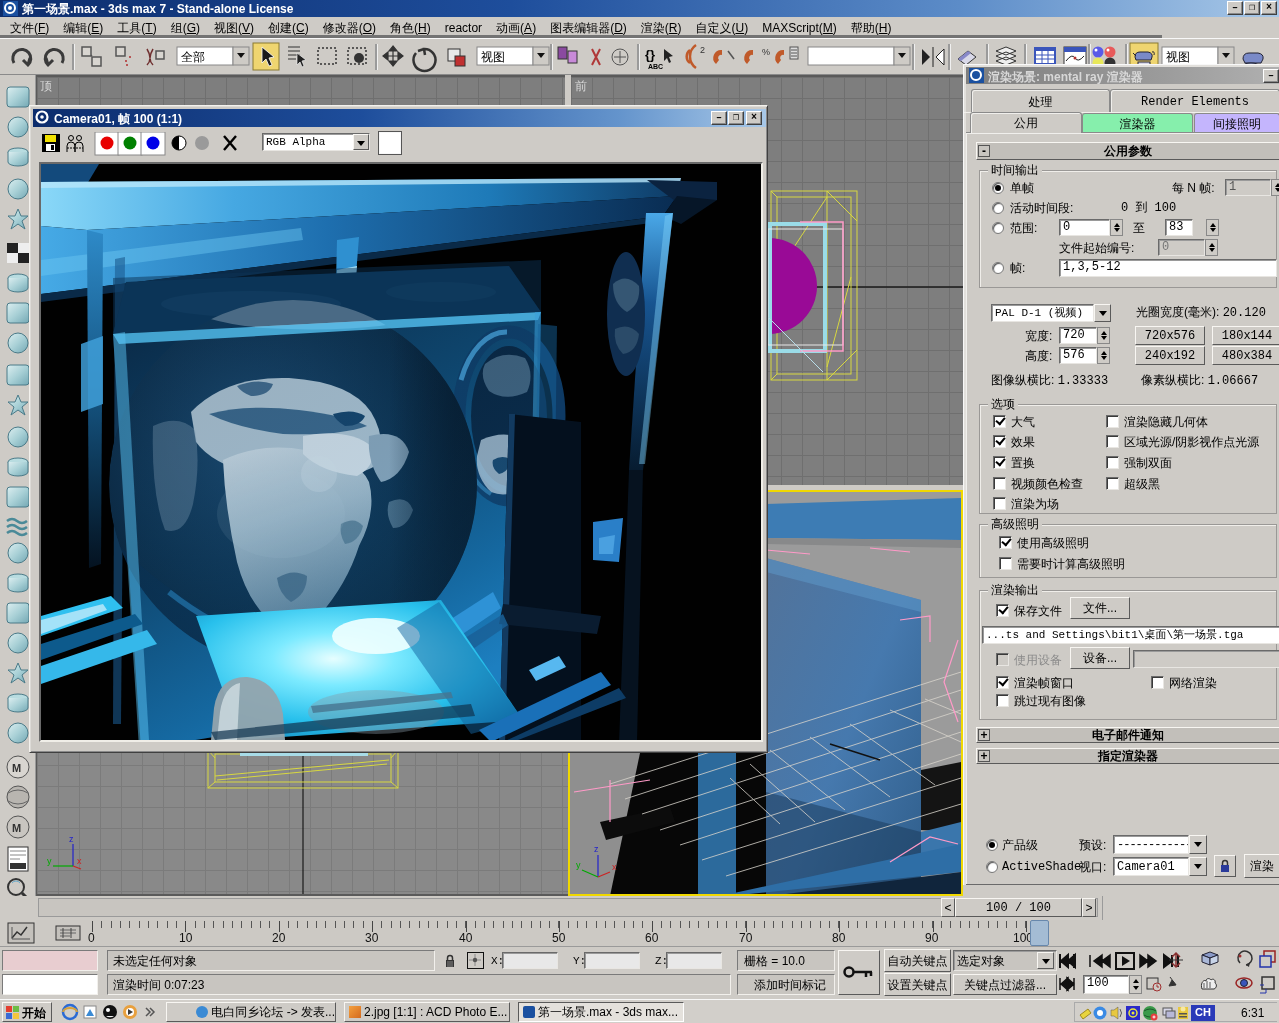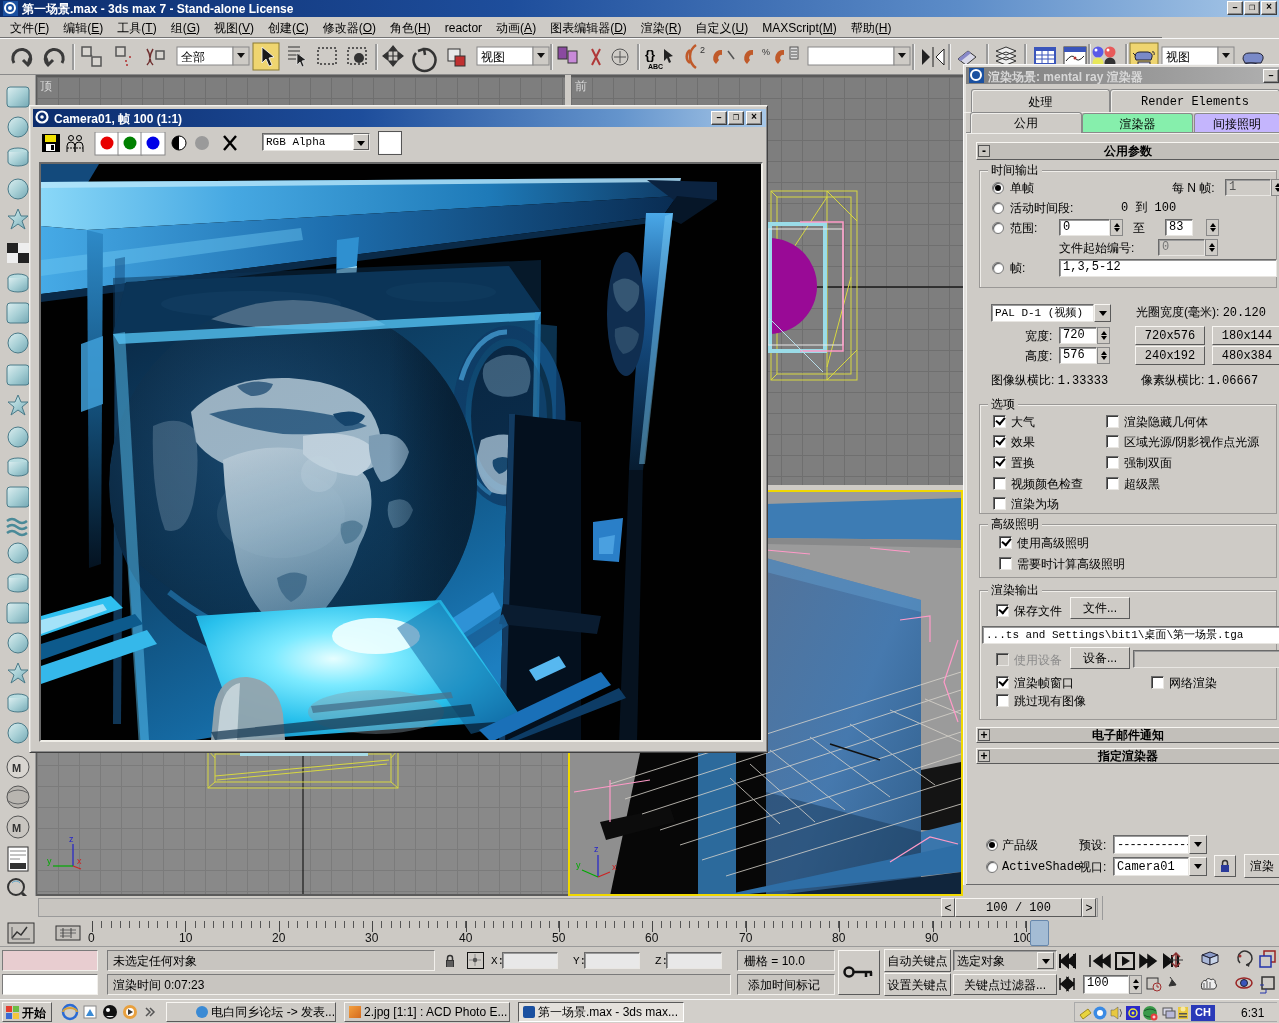--- a/index.html
+++ b/index.html
@@ -30,21 +30,21 @@
       <rect width="15" height="15" fill="#1a50a0"></rect>
       <circle cx="7" cy="7" r="5" fill="none" stroke="#fff" stroke-width="2"></circle>
       <circle cx="7" cy="7" r="2" fill="#fff"></circle>
     </svg>
   <span style="position:absolute;left:22px;top:1px;color:#fff;font-weight:bold;font-size:12px">第一场景.max - 3ds max 7  - Stand-alone License</span>
   <div class="winbtn" style="left:1227px;top:1px">–</div>
   <div class="winbtn" style="left:1244px;top:1px">❐</div>
   <div class="winbtn" style="left:1261px;top:1px">×</div>
 </div>
 
-<div class="abs" id="menubar" style="left:0;top:17px;width:1162px;height:21px;background:#cecbc6;border-bottom:1px solid #737373;padding-top:3px;padding-left:3px;white-space:nowrap">
+<div class="abs" id="menubar" style="left:0;top:17px;width:1162px;height:21px;background:#cecbc6;border-bottom:3px solid #737373;padding-top:3px;padding-left:3px;white-space:nowrap">
 <span class="menuitem">文件(<u>F</u>)</span><span class="menuitem">编辑(<u>E</u>)</span><span class="menuitem">工具(<u>T</u>)</span><span class="menuitem">组(<u>G</u>)</span><span class="menuitem">视图(<u>V</u>)</span><span class="menuitem">创建(<u>C</u>)</span><span class="menuitem">修改器(<u>O</u>)</span><span class="menuitem">角色(<u>H</u>)</span><span class="menuitem">reactor</span><span class="menuitem">动画(<u>A</u>)</span><span class="menuitem">图表编辑器(<u>D</u>)</span><span class="menuitem">渲染(<u>R</u>)</span><span class="menuitem">自定义(<u>U</u>)</span><span class="menuitem">MAXScript(<u>M</u>)</span><span class="menuitem">帮助(<u>H</u>)</span>
 </div>
 
 <div class="abs" id="toolbar" style="left:0;top:38px;width:1279px;height:37px;background:#cecbc6;border-top:1px solid #f8f8f8;border-bottom:1px solid #8a8a8a">
 <svg class="abs" style="left:0;top:0" width="1279" height="36" viewBox="0 0 1279 36" id="toolbarsvg">
   <defs>
     <g id="sep">
           <rect width="2" height="26" fill="#9a9a9a"></rect>
           <rect x="2" width="1" height="26" fill="#f0f0f0"></rect>
         </g>
@@ -765,21 +765,21 @@
     </svg>
   <div class="abs" style="left:467px;top:5px;width:17px;height:17px;border:1.5px solid #111;background:#cecbc6"><svg width="14" height="14" viewBox="0 0 14 14">
         <line x1="7" y1="1" x2="7" y2="13" stroke="#888"></line>
         <line x1="1" y1="7" x2="13" y2="7" stroke="#888"></line>
         <circle cx="7" cy="7" r="2.2" fill="#555"></circle>
       </svg></div>
   <span class="lbl" style="left:491px;top:7px;font-family:'Liberation Mono',monospace;font-size:11px">X:</span><div class="fld" style="left:502px;top:5px;width:56px;height:17px;background:#e8e8e8"></div>
   <span class="lbl" style="left:573px;top:7px;font-family:'Liberation Mono',monospace;font-size:11px">Y:</span><div class="fld" style="left:584px;top:5px;width:56px;height:17px;background:#e8e8e8"></div>
   <span class="lbl" style="left:655px;top:7px;font-family:'Liberation Mono',monospace;font-size:11px">Z:</span><div class="fld" style="left:666px;top:5px;width:56px;height:17px;background:#e8e8e8"></div>
   <div class="abs sunkeng" style="left:737px;top:3px;width:98px;height:21px;line-height:20px;background:#c8c5c0;padding-left:6px">栅格 = 10.0</div>
-  <div class="abs sunkeng" style="left:737px;top:27px;width:98px;height:21px;line-height:20px;background:#c8c5c0;padding-left:10px">添加时间标记</div>
+  <div class="abs sunkeng" style="left:737px;top:27px;width:98px;height:21px;line-height:20px;background:#c8c5c0;padding-left:16px">添加时间标记</div>
   <div class="btn" style="left:838px;top:3px;width:42px;height:45px"><svg width="34" height="20" viewBox="0 0 34 20" style="margin-top:11px">
         <circle cx="7" cy="10" r="4.5" fill="none" stroke="#111" stroke-width="2.5"></circle>
         <line x1="11" y1="10" x2="30" y2="10" stroke="#111" stroke-width="2.5"></line>
         <path d="M24,10 v5 M29,10 v4" stroke="#111" stroke-width="2.5"></path>
       </svg></div>
   <div class="btn" style="left:884px;top:2px;width:67px;height:23px;line-height:22px;font-size:12px">自动关键点</div>
   <div class="btn" style="left:884px;top:26px;width:67px;height:23px;line-height:22px;font-size:12px">设置关键点</div>
   <div class="fld" style="left:953px;top:3px;width:104px;height:21px;background:#c8c5c0;line-height:20px">选定对象</div>
   <div class="btn" style="left:1037px;top:5px;width:17px;height:17px"><span style="display:inline-block;margin-top:5px;border-left:4px solid transparent;border-right:4px solid transparent;border-top:5px solid #000"></span></div>
   <div class="btn" style="left:953px;top:27px;width:104px;height:21px;line-height:20px;font-size:12px">关键点过滤器...</div>

